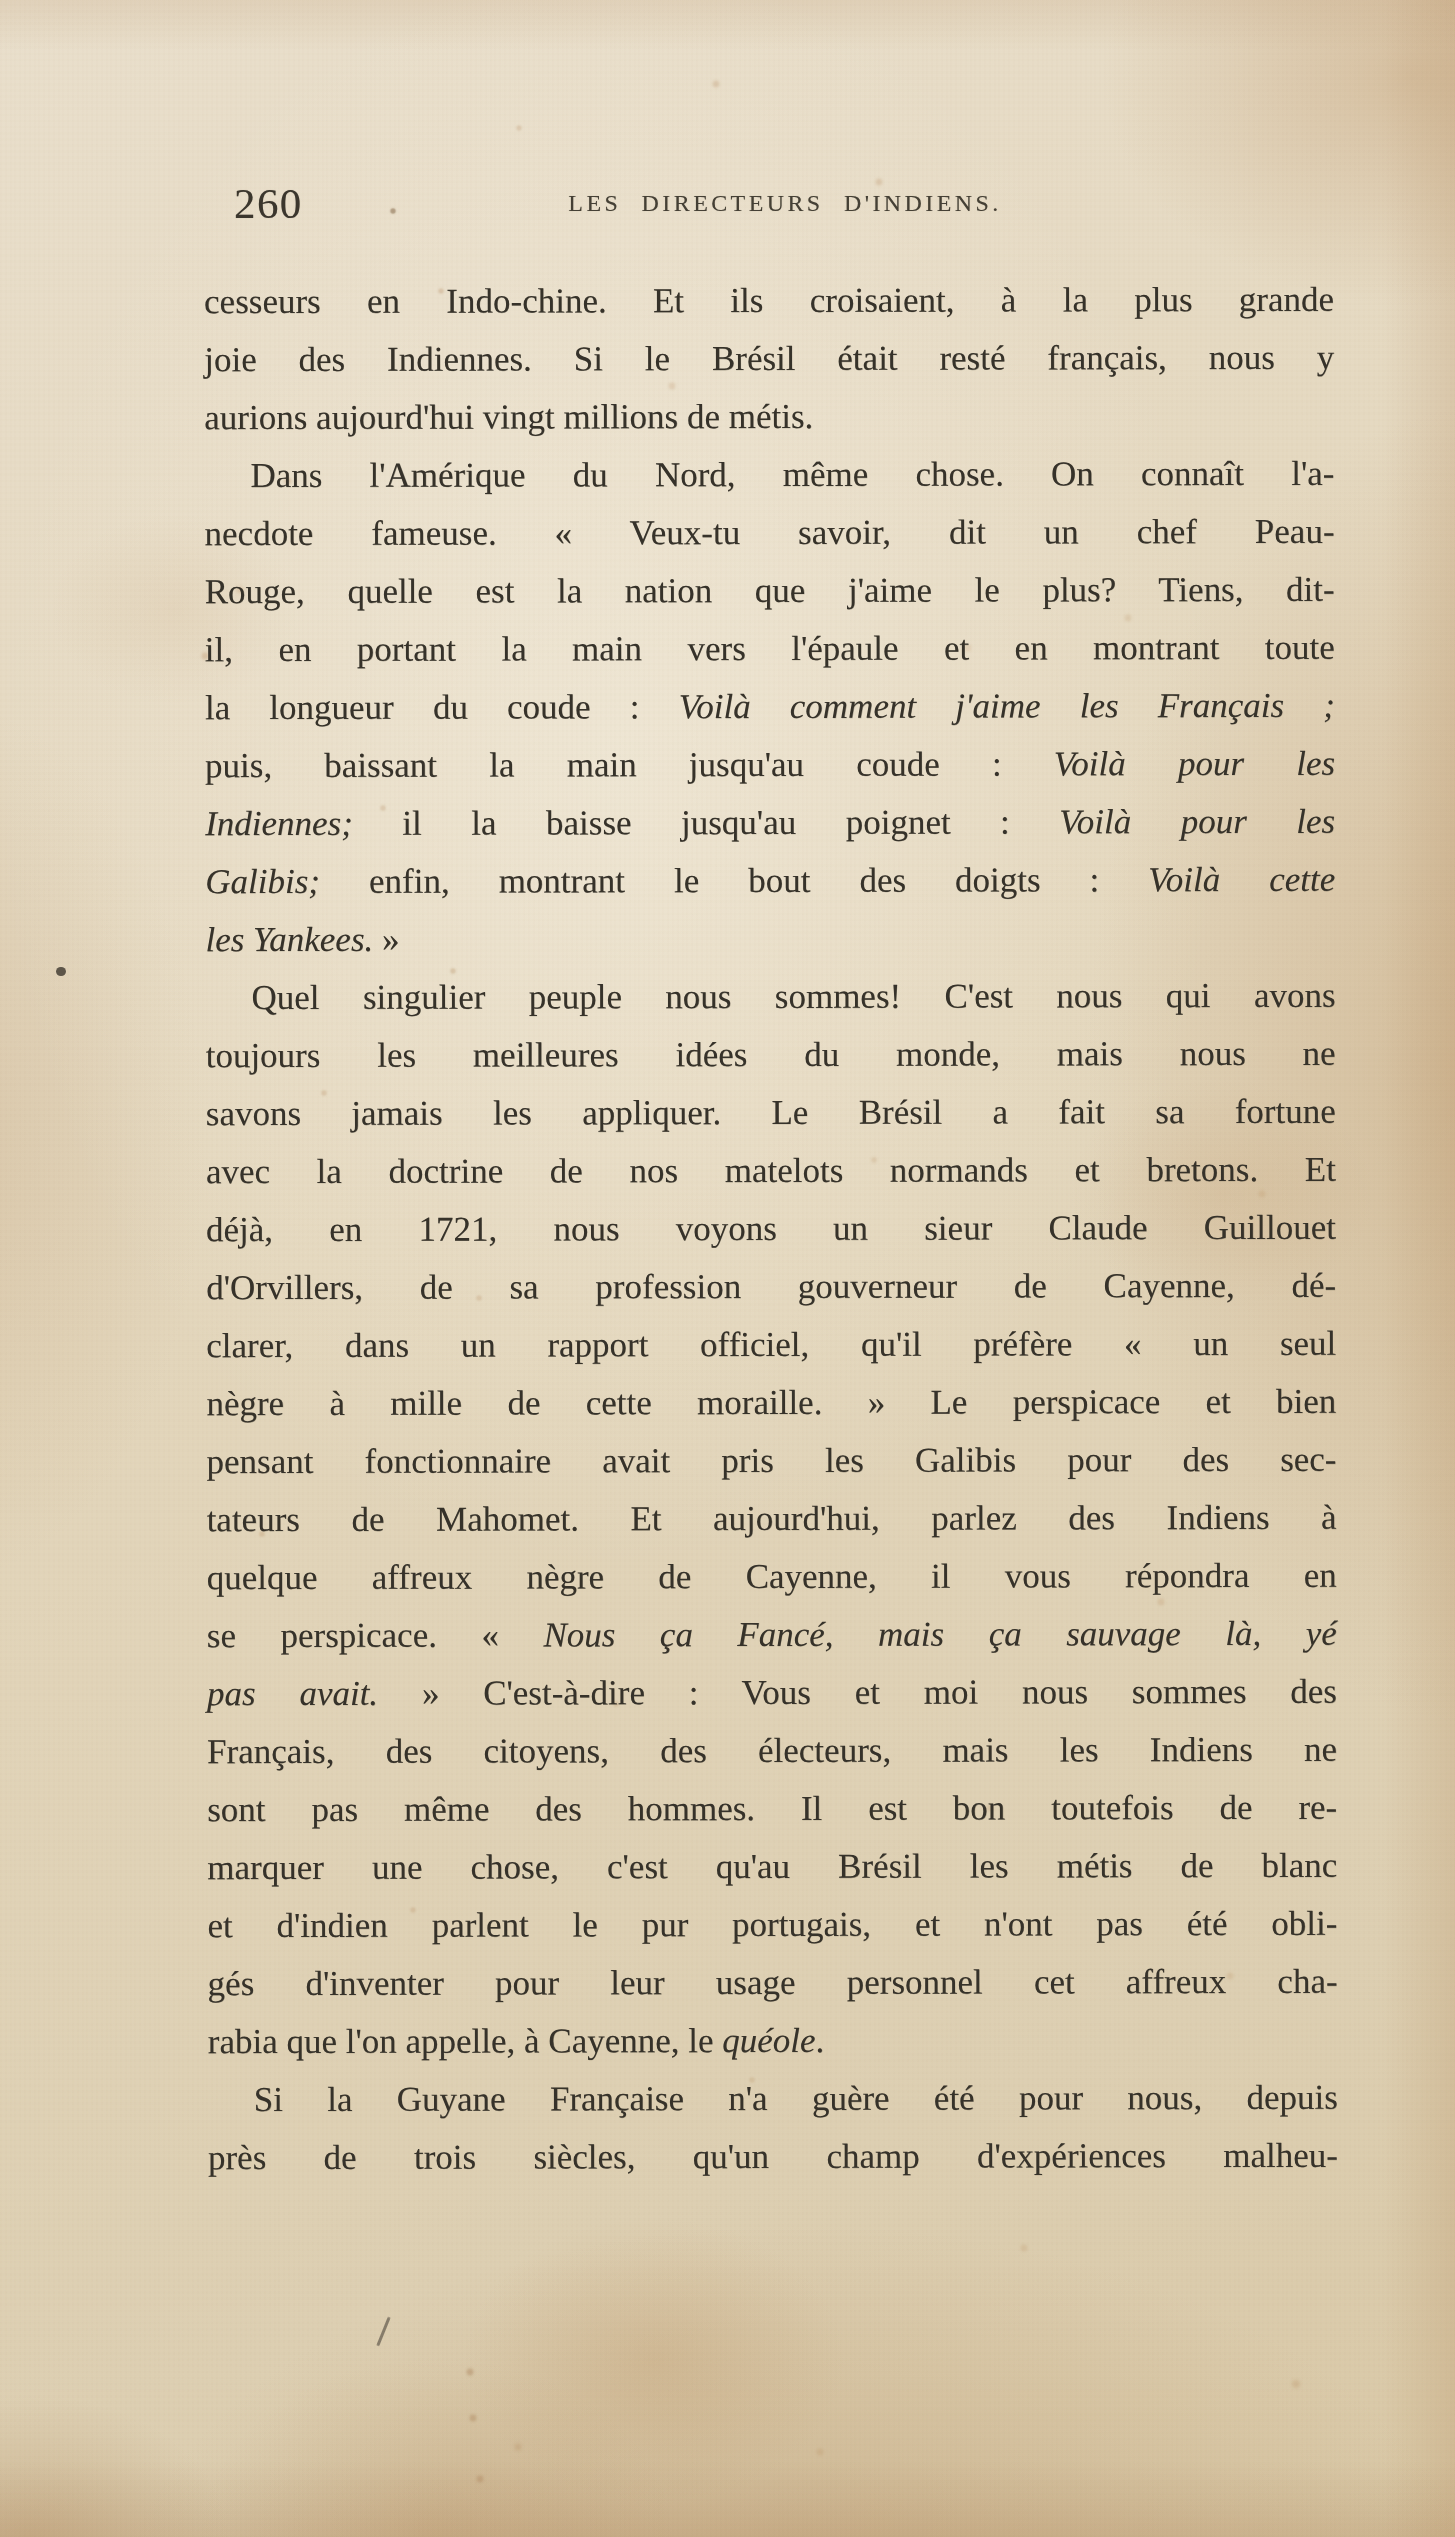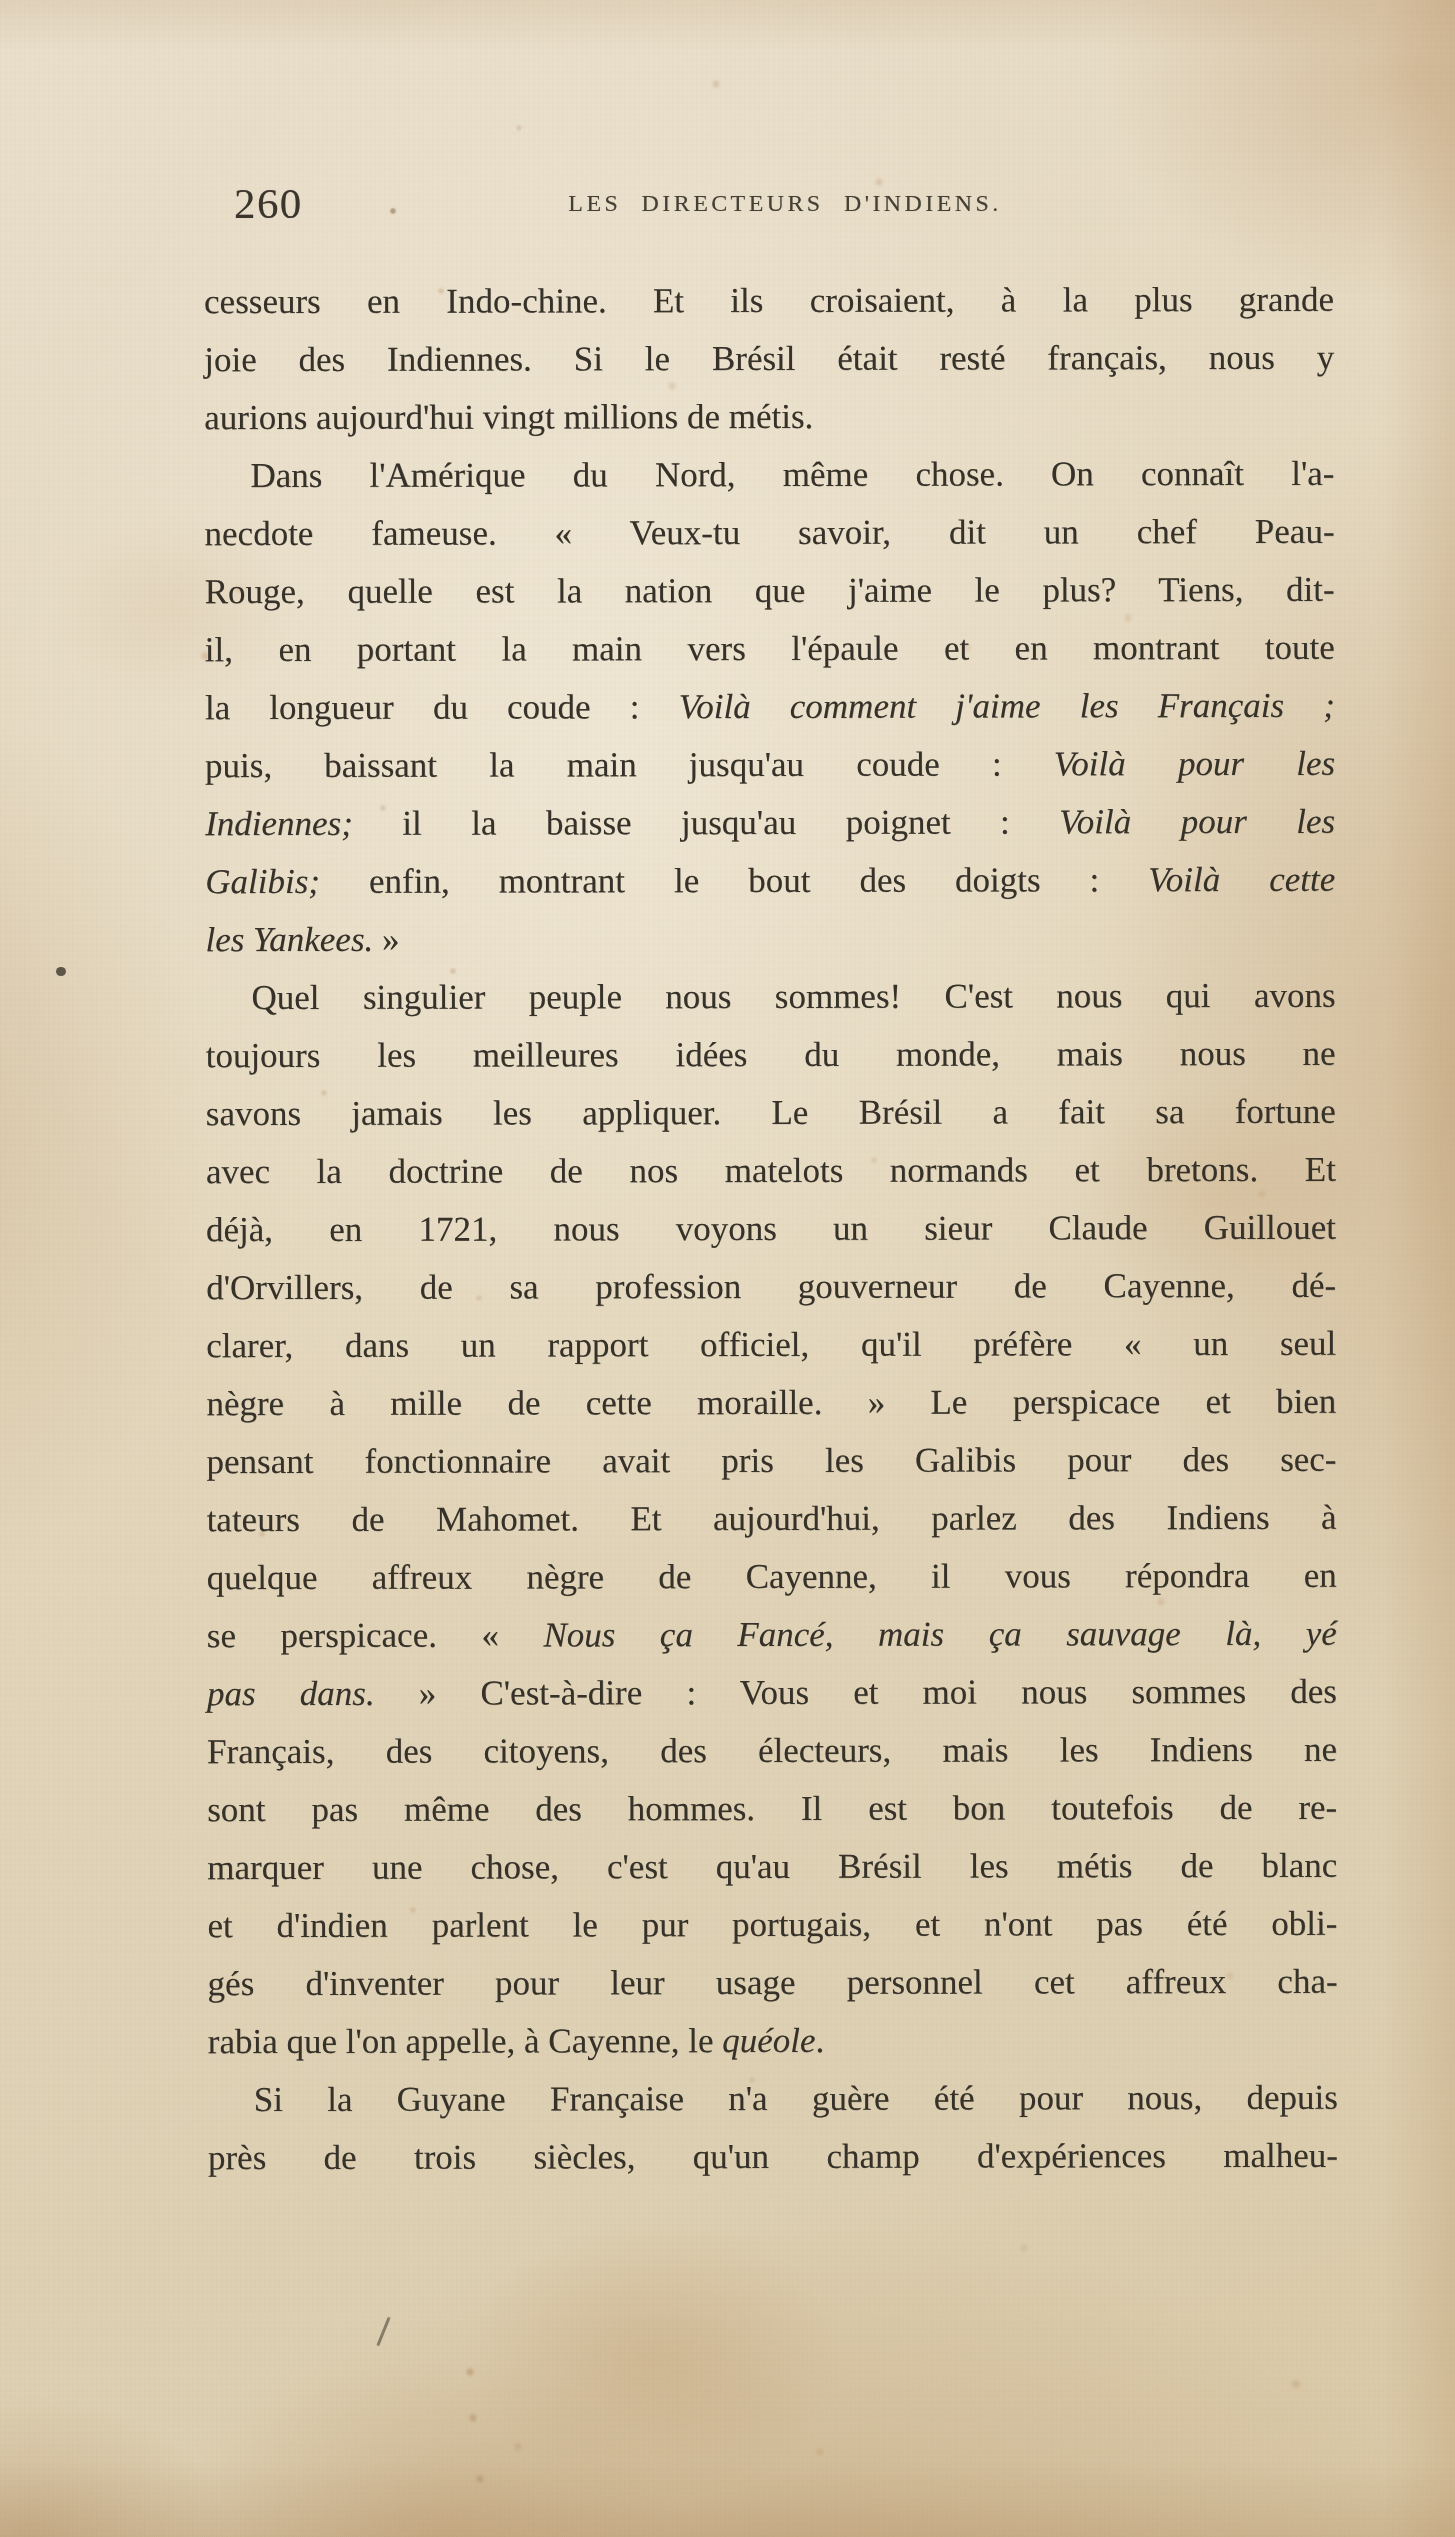--- a/index.html
+++ b/index.html
@@ -142,21 +142,21 @@
       <div class="line"><span class="rm">savons jamais les appliquer. Le Brésil a fait sa fortune</span></div>
       <div class="line"><span class="rm">avec la doctrine de nos matelots normands et bretons. Et</span></div>
       <div class="line"><span class="rm">déjà, en 1721, nous voyons un sieur Claude Guillouet</span></div>
       <div class="line"><span class="rm">d'Orvillers, de sa profession gouverneur de Cayenne, dé-</span></div>
       <div class="line"><span class="rm">clarer, dans un rapport officiel, qu'il préfère « un seul</span></div>
       <div class="line"><span class="rm">nègre à mille de cette moraille. » Le perspicace et bien</span></div>
       <div class="line"><span class="rm">pensant fonctionnaire avait pris les Galibis pour des sec-</span></div>
       <div class="line"><span class="rm">tateurs de Mahomet. Et aujourd'hui, parlez des Indiens à</span></div>
       <div class="line"><span class="rm">quelque affreux nègre de Cayenne, il vous répondra en</span></div>
       <div class="line"><span class="rm">se perspicace. « </span><span class="it">Nous ça Fancé, mais ça sauvage là, yé</span></div>
-      <div class="line"><span class="it">pas dans.</span><span class="rm"> » C'est-à-dire : Vous et moi nous sommes des</span></div>
+      <div class="line"><span class="it">pas avait.</span><span class="rm"> » C'est-à-dire : Vous et moi nous sommes des</span></div>
       <div class="line"><span class="rm">Français, des citoyens, des électeurs, mais les Indiens ne</span></div>
       <div class="line"><span class="rm">sont pas même des hommes. Il est bon toutefois de re-</span></div>
       <div class="line"><span class="rm">marquer une chose, c'est qu'au Brésil les métis de blanc</span></div>
       <div class="line"><span class="rm">et d'indien parlent le pur portugais, et n'ont pas été obli-</span></div>
       <div class="line"><span class="rm">gés d'inventer pour leur usage personnel cet affreux cha-</span></div>
       <div class="line endline"><span class="rm">rabia que l'on appelle, à Cayenne, le </span><span class="it">quéole</span><span class="rm">.</span></div>
       <div class="line indent"><span class="rm">Si la Guyane Française n'a guère été pour nous, depuis</span></div>
       <div class="line"><span class="rm">près de trois siècles, qu'un champ d'expériences malheu-</span></div>
     </div>
 </div>

